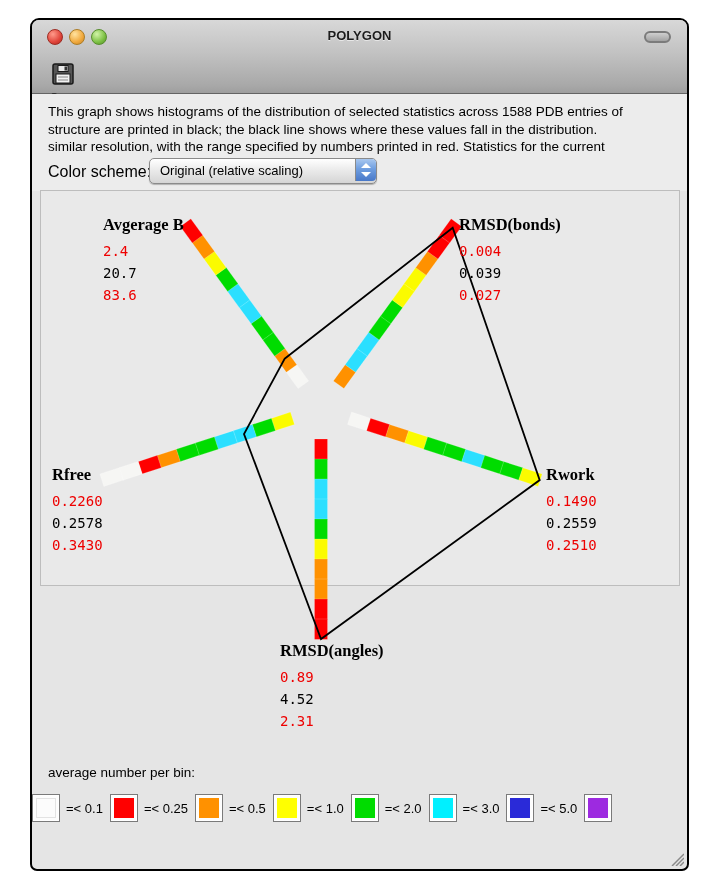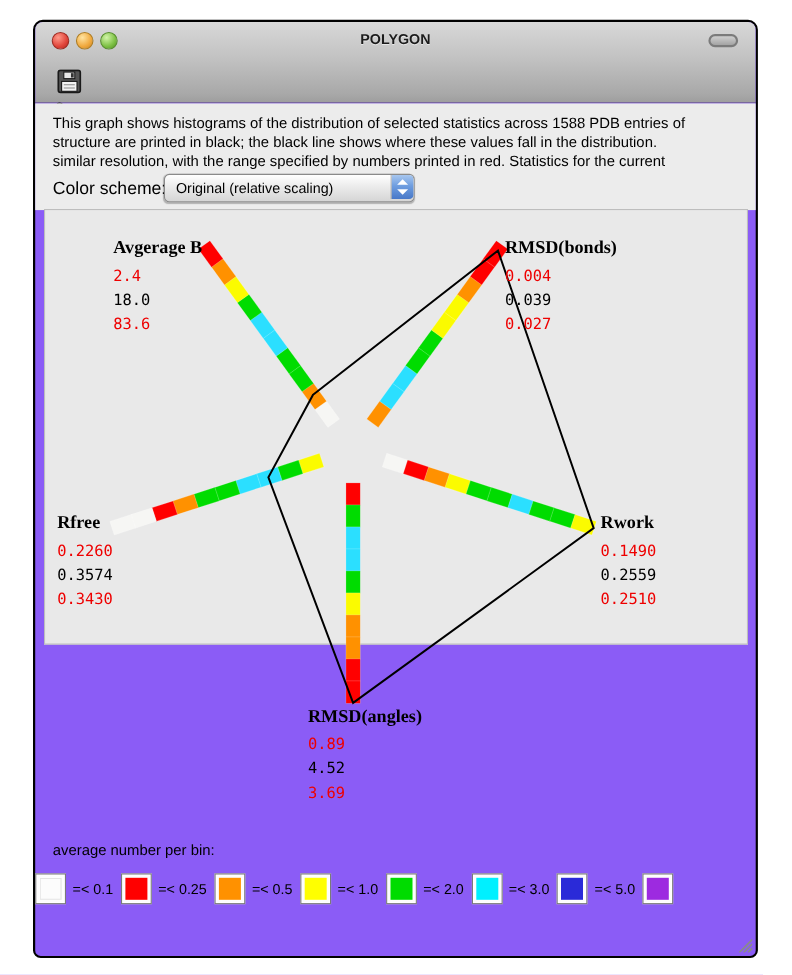--- a/index.html
+++ b/index.html
@@ -1,20 +1,20 @@
 <!DOCTYPE html>
 <html><head>
 <meta charset="utf-8">
 <style>
   html,body{margin:0;padding:0;background:#ffffff;width:720px;height:886px;
     font-family:"Liberation Sans",sans-serif;-webkit-font-smoothing:antialiased;}
   #stage{position:relative;width:720px;height:886px;overflow:hidden;}
   
   #win{position:absolute;left:30px;top:18px;width:655px;height:849px;
-    border:2px solid #000;border-radius:9px 9px 7px 7px;background:#8b5cf6;}
+    border:2px solid #000;border-radius:9px 9px 7px 7px;background:#e5e5e5;}
   #header{position:absolute;left:0;top:0;width:100%;height:74px;
     border-radius:7px 7px 0 0;
     background:linear-gradient(#d8d8d8,#c2c2c2 45%,#a8a8a8 90%,#9e9e9e);
     border-bottom:1px solid #646464;box-sizing:border-box;}
   .tlight{position:absolute;top:9px;width:14px;height:14px;border-radius:50%;}
   #tl-close{left:15px;background:radial-gradient(circle at 35% 30%,#ff9a8a,#e0443a 60%,#ad2a22);border:1px solid #9e2b22;}
   #tl-min{left:37px;background:radial-gradient(circle at 35% 30%,#ffe3a0,#f0a83c 60%,#c2822a);border:1px solid #ad7d25;}
   #tl-zoom{left:59px;background:radial-gradient(circle at 35% 30%,#d2f4a8,#7cc043 60%,#528c27;);border:1px solid #578e2d;background:radial-gradient(circle at 35% 30%,#d2f4a8,#7cc043 60%,#528c27);}
   #title{position:absolute;left:0;right:0;top:8px;text-align:center;
     font-size:13px;font-weight:bold;color:#1c1c1c;text-shadow:0 1px 0 rgba(255,255,255,.55);}
@@ -169,45 +169,45 @@
             <rect x="170.00" y="-6.5" width="20.40" height="13" fill="#ff0000" stroke="rgba(255,255,255,0.35)" stroke-width="0.5"></rect>
             <rect x="190.00" y="-6.5" width="20.40" height="13" fill="#f6f6f4" stroke="rgba(255,255,255,0.35)" stroke-width="0.5"></rect>
             <rect x="210.00" y="-6.5" width="20.40" height="13" fill="#f6f6f4" stroke="rgba(255,255,255,0.35)" stroke-width="0.5"></rect>
           </g>
           <polygon points="243.6,167.8 411.7,36.8 498.7,289.1 280.0,448.0 203.0,243.0" fill="none" stroke="#000000" stroke-width="1.8" stroke-linejoin="miter"></polygon>
         </svg>
 
       <div id="stat-avgb" class="stat">
         <div class="name">Avgerage B</div>
         <div class="num red">2.4</div>
-        <div class="num blk">18.0</div>
+        <div class="num blk">20.7</div>
         <div class="num red">83.6</div>
       </div>
       <div id="stat-bonds" class="stat">
         <div class="name">RMSD(bonds)</div>
         <div class="num red">0.004</div>
         <div class="num blk">0.039</div>
         <div class="num red">0.027</div>
       </div>
       <div id="stat-rwork" class="stat">
         <div class="name">Rwork</div>
         <div class="num red">0.1490</div>
         <div class="num blk">0.2559</div>
         <div class="num red">0.2510</div>
       </div>
       <div id="stat-angles" class="stat">
         <div class="name">RMSD(angles)</div>
         <div class="num red">0.89</div>
         <div class="num blk">4.52</div>
-        <div class="num red">3.69</div>
+        <div class="num red">2.31</div>
       </div>
       <div id="stat-rfree" class="stat">
         <div class="name">Rfree</div>
         <div class="num red">0.2260</div>
-        <div class="num blk">0.3574</div>
+        <div class="num blk">0.2578</div>
         <div class="num red">0.3430</div>
       </div>
     </div>
 
     <div id="footer">
       <p class="foot-line">average number per bin:</p>
       <div id="legend-row">
           <span class="lg-item">
             <span class="lg-swatch">
               <span class="lg-fill" style="background: rgb(252, 252, 252); box-shadow: rgb(227, 227, 227) 0px 0px 0px 1px inset;"></span>

